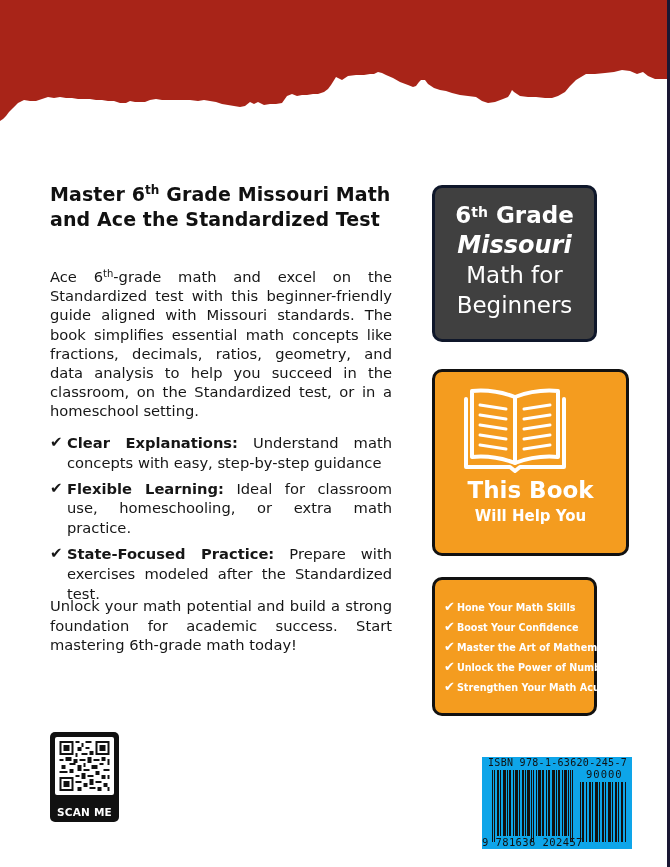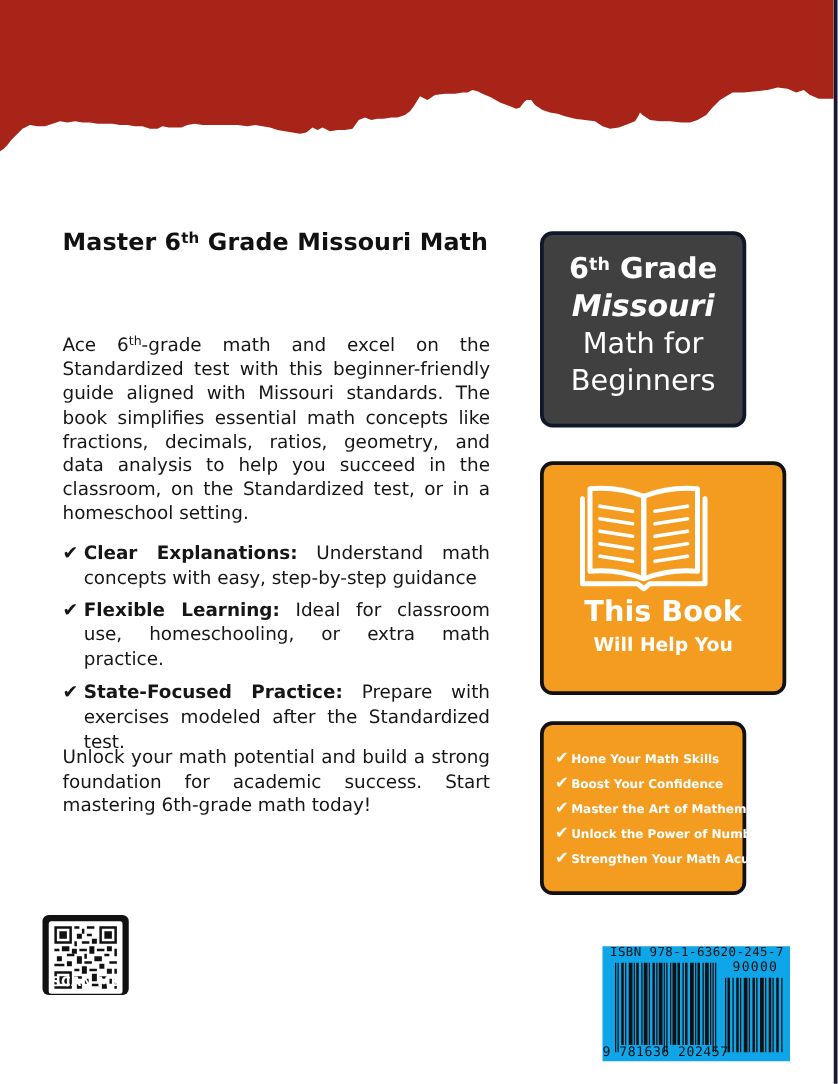--- a/index.html
+++ b/index.html
@@ -27,41 +27,42 @@
   .help-box { position:absolute; left:432px; top:369px; width:159px; height:181px; background:#f49c1f; border:3px solid #111; border-radius:10px; color:#fff; text-align:center;padding-left:32px; }
   .help-box .book { position:absolute; left:25px; top:15px; width:110px; height:87px; }
   .help-box .hb1 { position:absolute; left:0; width:100%; top:104px; font-weight:bold; font-size:23px; line-height:28px; }
   .help-box .hb2 { position:absolute; left:0; width:100%; top:134px; font-weight:bold; font-size:15px; line-height:20px; }
 
   .checklist-box { position:absolute; left:432px; top:577px; width:159px; height:133px; background:#f49c1f; border:3px solid #111; border-radius:10px; color:#fff; }
   .checklist-box ul { list-style:none; margin:0; padding:0; position:absolute; left:9px; top:17px; }
   .checklist-box li { font-size:9.6px; font-weight:bold; line-height:19px; white-space:nowrap; }
   .checklist-box li .ck { font-size:13px; margin-right:2px; }
 
-  .qr { position:absolute; left:34px; top:732px; width:69px; height:64px; background:#111; border-radius:5px; }
+  .qr { position:absolute; left:50px; top:732px; width:69px; height:90px; background:#111; border-radius:5px; }
   .qr .qr-inner { position:absolute; left:5px; top:5px; width:59px; height:58px; background:#fff; border-radius:2px; }
   .qr .scan { position:absolute; left:0; bottom:4px; width:100%; text-align:center; color:#fff; font-size:10.5px; font-weight:bold; letter-spacing:0.2px; }
 
   .barcode { position:absolute; left:482px; top:757px; width:150px; height:92px; background:#0ea5e9; }
   .barcode .isbn { position:absolute; left:6px; top:0; font-family:"DejaVu Sans Mono", monospace; font-size:10px; letter-spacing:0.3px; }
   .barcode .addon-num { position:absolute; left:104px; top:11px; font-family:"DejaVu Sans Mono", monospace; font-size:10.5px; letter-spacing:1px; }
   .barcode .num { position:absolute; left:0; top:79px; font-family:"DejaVu Sans Mono", monospace; font-size:10.5px; letter-spacing:0.4px; }
   .barcode svg { position:absolute; }
 </style>
 </head>
 <body>
 
 <svg class="top-band" viewBox="0 0 667 125" preserveAspectRatio="none">
   <path fill="#a82418" d="M0,0 L667,0 L667,79 L655,79 L648,76 L643,72 L637,74 L630,71 L622,70 L614,72 L605,73 L595,74 L586,74 L581,77 L576,80 L570,86 L565,92 L558,96 L552,98 L545,98 L536,97 L528,97 L520,96 L514,92 L512,90 L510,94 L508,97 L503,99 L495,102 L488,103 L482,101 L476,97 L468,96 L460,95 L452,93 L446,91 L440,90 L434,88 L428,84 L425,80 L421,80 L419,82 L416,86 L413,87 L408,85 L400,82 L393,78 L386,75 L382,73 L378,72 L374,74 L370,74 L364,75 L356,75 L348,76 L342,80 L336,77 L331,85 L328,89 L324,92 L318,94 L313,94 L307,95 L302,95 L297,96 L292,94 L287,96 L282,103 L276,104 L270,104 L264,105 L258,102 L254,104 L250,102 L245,106 L240,107 L234,106 L228,105 L222,104 L216,102 L210,101 L204,100 L198,101 L190,100 L182,100 L174,100 L168,100 L162,100 L156,99 L150,100 L145,102 L140,102 L135,102 L130,101 L126,103 L120,103 L114,101 L108,101 L102,100 L96,100 L90,99 L84,99 L78,99 L72,98 L66,98 L60,97 L54,98 L48,97 L42,99 L36,101 L30,101 L24,100 L18,103 L13,108 L9,112 L6,116 L3,119 L0,121 Z"></path>
 </svg>
 <div class="right-strip"></div>
 
 <div class="left-col">
   <p class="headline">
     <span>Master 6</span><sup>th</sup><span> Grade Missouri Math</span><br>
+    <span>and Ace the Standardized Test</span>
   </p>
 </div>
 
 <p class="intro"><span>Ace 6</span><sup>th</sup><span>-grade math and excel on the Standardized test with this beginner-friendly guide aligned with Missouri standards. The book simplifies essential math concepts like fractions, decimals, ratios, geometry, and data analysis to help you succeed in the classroom, on the Standardized test, or in a homeschool setting.</span></p>
 
 <ul class="features">
   <li class="feature">
     <span class="check">✔</span><span class="ft-title">Clear Explanations:</span><span> Understand math concepts with easy, step-by-step guidance</span>
   </li>
   <li class="feature">

